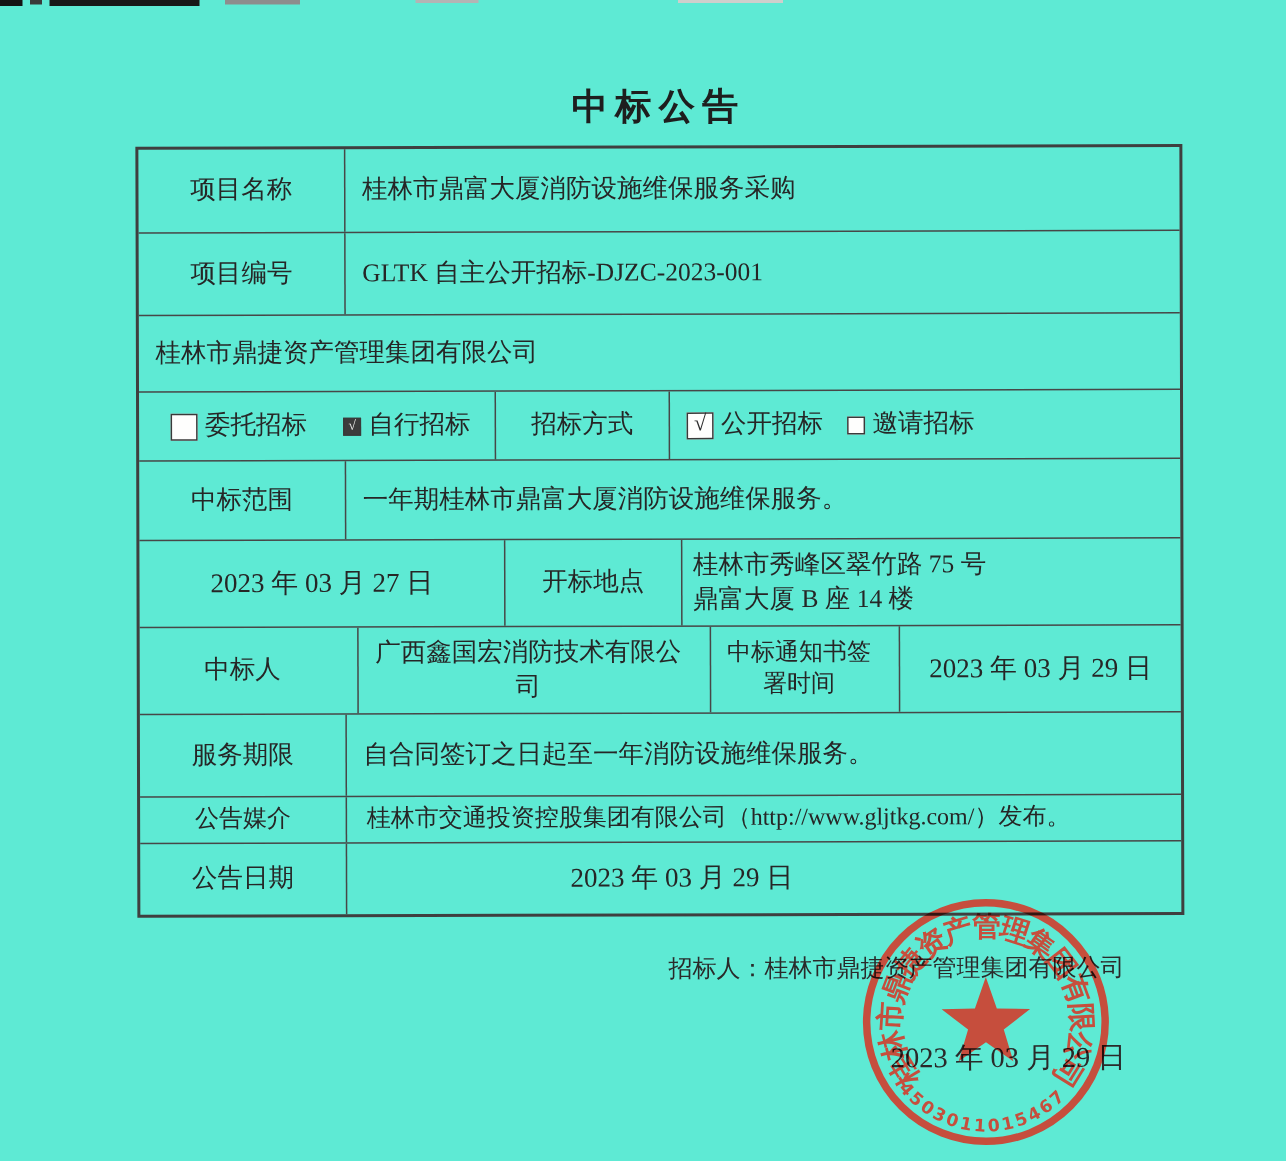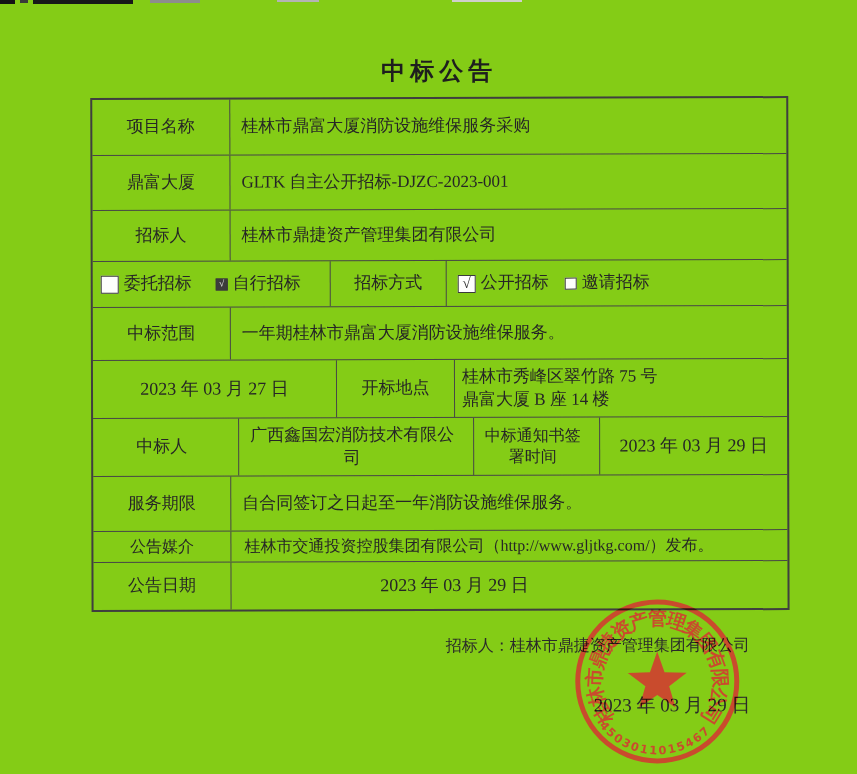--- a/index.html
+++ b/index.html
@@ -1,18 +1,18 @@
 <!DOCTYPE html>
 <html><head>
 <meta charset="utf-8">
 <style>
   html,body{margin:0;padding:0;}
   .page{
     position:relative; width:857px; height:774px; overflow:hidden;
-    background:#84cc16; color:#262626;
+    background:#5eead4; color:#262626;
     font-family:"Liberation Serif","DejaVu Serif",serif;
   }
   .scan-strip{position:absolute; top:0;}
   .tilt{position:absolute; left:0; top:0; width:857px; height:774px; transform:rotate(-0.15deg); transform-origin:50% 50%;}
   .title{
     position:absolute; left:91px; top:55px; width:698px; margin:0;
     text-align:center; font-size:24px; font-weight:600; letter-spacing:5px; color:#1e1e1e;
   }
   .tbl{
     position:absolute; left:91px; top:97px; width:698px;
@@ -36,21 +36,21 @@
   .r5{height:53px;} .r6{height:58px;} .r7{height:58px;} .r8{height:55px;}
   .r9{height:31px;} .r10{height:48px;}
   .r9 .c{font-size:16px;}
   
   .w229{width:229px; flex:none;} .w116{width:116px; flex:none;}
   .w227{width:227px; flex:none;} .w118{width:118px; flex:none;}
   .last{flex:1;}
   .r7 .w118{font-size:16px;text-align:center;}
   .r10 .val{justify-content:center; padding-right:110px; padding-left:0;}
   
-  .optcell{padding-left:8px; gap:24px;}
+  .optcell{padding-left:21px; gap:24px;}
   .optcell2{padding-left:11px; gap:16px;}
   .opt{display:flex; align-items:center; gap:5px; white-space:nowrap;}
   .box{box-sizing:border-box; border:1.7px solid #3a3a3a; background:#fefefd;
        display:inline-flex; align-items:center; justify-content:center; flex:none;}
   .box.big{width:18px; height:18px; font-size:15px; font-weight:700;}
   .box.small{width:12px; height:12px; font-size:9px;}
   .box.checked{color:#2d2d2d;}
   .box.small.checked{background:#3c3c3c; color:#f4f4f2;}
   
   .sign-line{position:absolute; left:445px; top:636px; font-size:16px; color:#2a2a2a; white-space:nowrap;}
@@ -74,26 +74,25 @@
     <h1 class="title">中标公告</h1>
 
     <div class="tbl">
 
       <div class="row r1">
         <div class="c lab">项目名称</div>
         <div class="c val">桂林市鼎富大厦消防设施维保服务采购</div>
       </div>
 
       <div class="row r2">
-        <div class="c lab">鼎富大厦</div>
+        <div class="c lab">项目编号</div>
         <div class="c val">GLTK 自主公开招标-DJZC-2023-001</div>
       </div>
 
       <div class="row r3">
-        <div class="c lab">招标人</div>
         <div class="c val">桂林市鼎捷资产管理集团有限公司</div>
       </div>
 
       <div class="row r4">
         <div class="c w229 optcell">
           <span class="opt">
             <span class="box big"></span>
             <span>委托招标</span>
           </span>
           <span class="opt">

